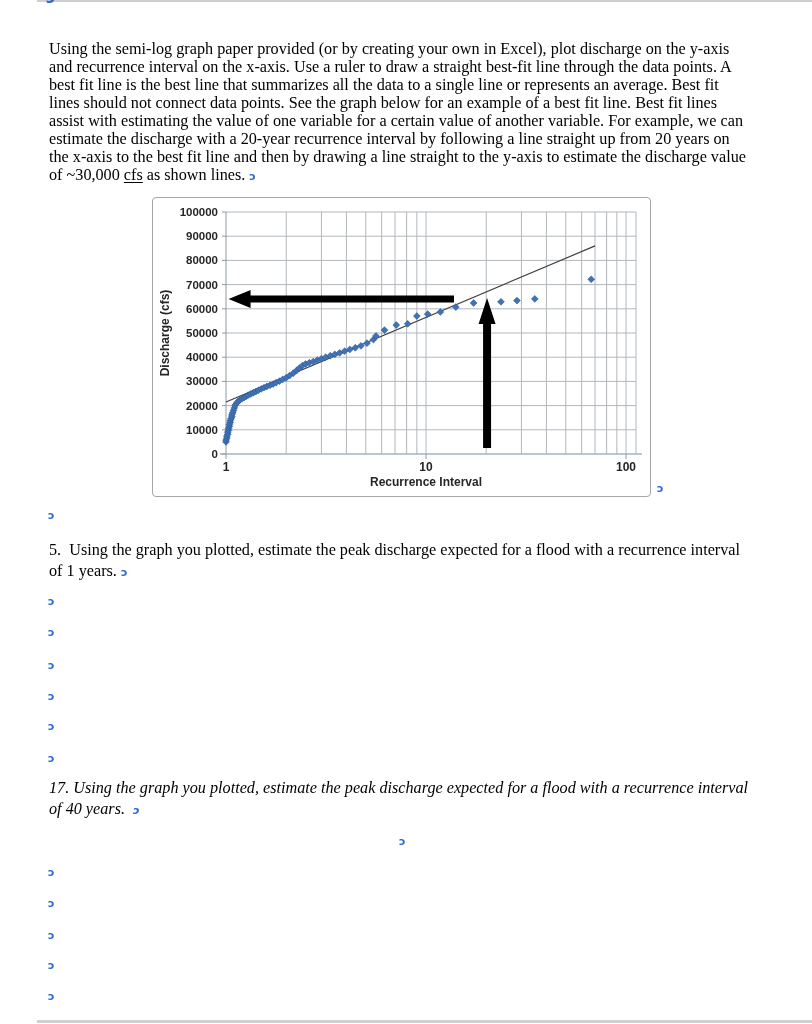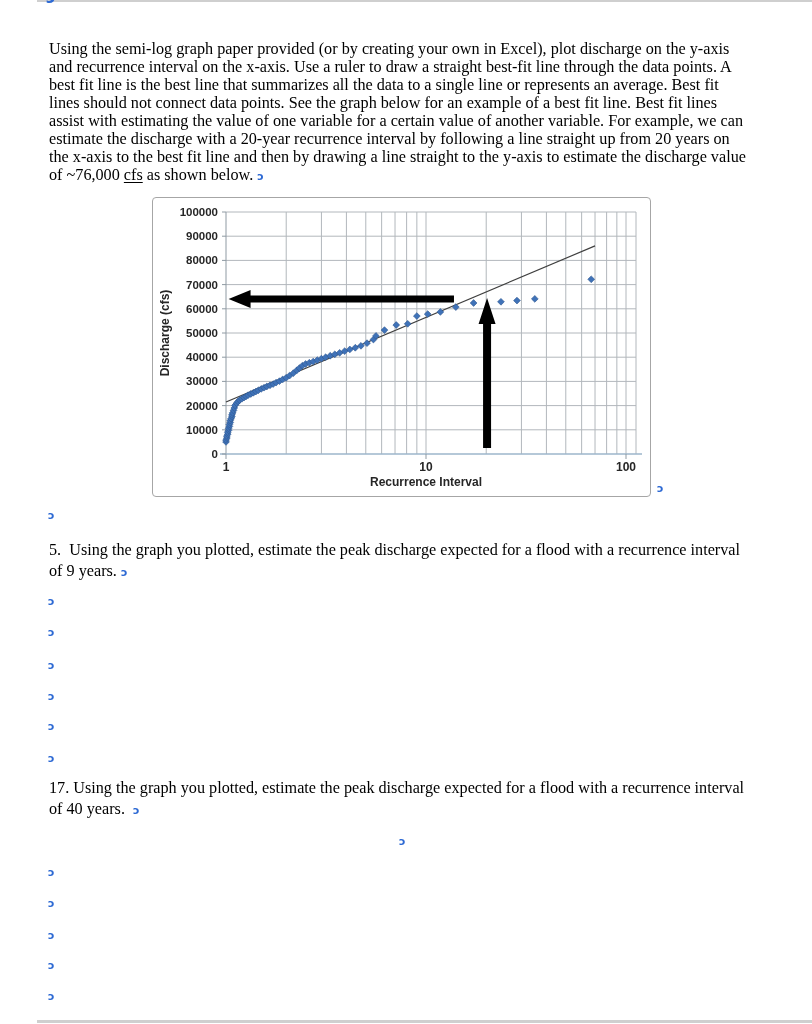--- a/index.html
+++ b/index.html
@@ -13,21 +13,21 @@
 
   .bodycopy{
     position:absolute;left:49px;top:40px;width:716px;
     font-size:16.2px;line-height:18px;white-space:pre-line;
   }
   .question{
     position:absolute;left:49px;width:716px;
     font-size:16.2px;line-height:21px;white-space:pre-wrap;
   }
   #q16{top:540px;}
-  #q17{top:778px;}
+  #q17{top:778px;font-style:italic;}
 
   .spellcheck{
     text-decoration-line:underline;
     text-decoration-style:wavy;
     text-decoration-color:#e00000;
     text-decoration-thickness:1px;
     text-underline-offset:2px;
     text-decoration:underline;
   }
   .pmark-inline{
@@ -56,21 +56,21 @@
 <div class="edge-bar top"></div>
 <div class="edge-bar bottom"></div>
 
 <div class="bodycopy"><span>Using the semi-log graph paper provided (or by creating your own in Excel), plot discharge on the y-axis
 and recurrence interval on the x-axis.  Use a ruler to draw a straight best-fit line through the data points.  A
 best fit line is the best line that summarizes all the data to a single line or represents an average.  Best fit
 lines should not connect data points.  See the graph below for an example of a best fit line.  Best fit lines
 assist with estimating the value of one variable for a certain value of another variable.  For example, we can
 estimate the discharge with a 20-year recurrence interval by following a line straight up from 20 years on
 the x-axis to the best fit line and then by drawing a line straight to the y-axis to estimate the discharge value</span>
-<span>of ~76,000 </span><span class="spellcheck">cfs</span><span> as shown below.  </span><span class="pmark-inline">ɔ</span></div>
+<span>of ~30,000 </span><span class="spellcheck">cfs</span><span> as shown lines.  </span><span class="pmark-inline">ɔ</span></div>
 
 <div class="chart-frame">
   <svg id="chart-svg" width="497" height="298" viewBox="0 0 497 298">
       <line x1="133.20599913279625" y1="14" x2="133.20599913279625" y2="256" stroke="#b2b7bc" stroke-width="1"></line>
       <line x1="333.20599913279625" y1="14" x2="333.20599913279625" y2="256" stroke="#b2b7bc" stroke-width="1"></line>
       <line x1="168.4242509439325" y1="14" x2="168.4242509439325" y2="256" stroke="#b2b7bc" stroke-width="1"></line>
       <line x1="368.42425094393246" y1="14" x2="368.42425094393246" y2="256" stroke="#b2b7bc" stroke-width="1"></line>
       <line x1="193.41199826559247" y1="14" x2="193.41199826559247" y2="256" stroke="#b2b7bc" stroke-width="1"></line>
       <line x1="393.4119982655925" y1="14" x2="393.4119982655925" y2="256" stroke="#b2b7bc" stroke-width="1"></line>
       <line x1="212.79400086720378" y1="14" x2="212.79400086720378" y2="256" stroke="#b2b7bc" stroke-width="1"></line>
@@ -201,21 +201,21 @@
       <text x="65" y="42.19999999999999" text-anchor="end" font-size="11.5">90000</text>
       <text x="65" y="18" text-anchor="end" font-size="11.5">100000</text>
       <text x="73" y="273" text-anchor="middle" font-size="12">1</text>
       <text x="273" y="273" text-anchor="middle" font-size="12">10</text>
       <text x="473" y="273" text-anchor="middle" font-size="12">100</text>
       <text x="273" y="288" text-anchor="middle" font-size="12">Recurrence Interval</text>
       <text x="16" y="135" text-anchor="middle" font-size="12" transform="rotate(-90 16 135)">Discharge (cfs)</text>
     </svg>
 </div>
 
-<div class="question" id="q16"><span>5.  Using the graph you plotted, estimate the peak discharge expected for a flood with a recurrence interval</span><br><span>of 9 years. </span><span class="pmark-inline">ɔ</span></div>
+<div class="question" id="q16"><span>5.  Using the graph you plotted, estimate the peak discharge expected for a flood with a recurrence interval</span><br><span>of 1 years. </span><span class="pmark-inline">ɔ</span></div>
 
 <div class="question" id="q17"><span>17. Using the graph you plotted, estimate the peak discharge expected for a flood with a recurrence interval</span><br><span>of 40 years.  </span><span class="pmark-inline">ɔ</span></div>
 
 <span class="pmark big" style="left: 46px; top: -8px; color: rgb(46, 106, 212);">ɔ</span>
 <span class="pmark" style="left: 657px; top: 484px; color: rgb(46, 106, 212);">ɔ</span>
 <span class="pmark" style="left: 48px; top: 511px; color: rgb(46, 106, 212);">ɔ</span>
 <span class="pmark" style="left: 48px; top: 597px; color: rgb(46, 106, 212);">ɔ</span>
 <span class="pmark" style="left: 48px; top: 628px; color: rgb(46, 106, 212);">ɔ</span>
 <span class="pmark" style="left: 48px; top: 661px; color: rgb(46, 106, 212);">ɔ</span>
 <span class="pmark" style="left: 48px; top: 692px; color: rgb(46, 106, 212);">ɔ</span>

